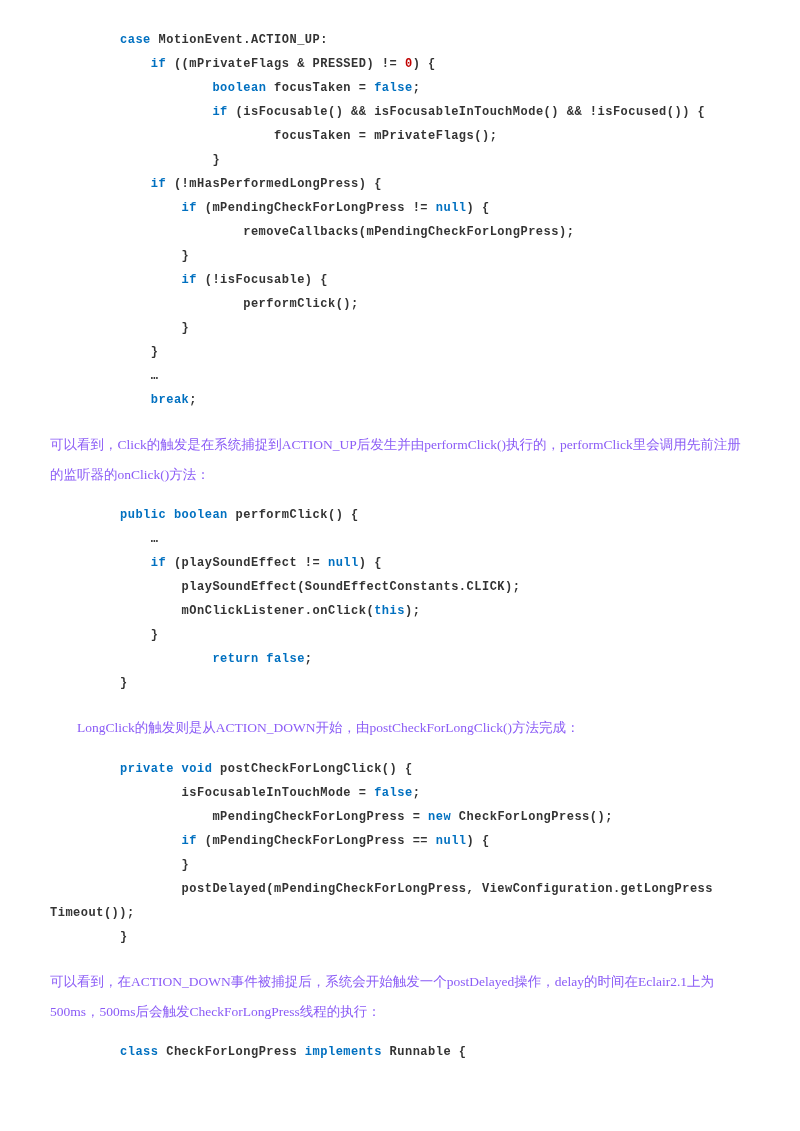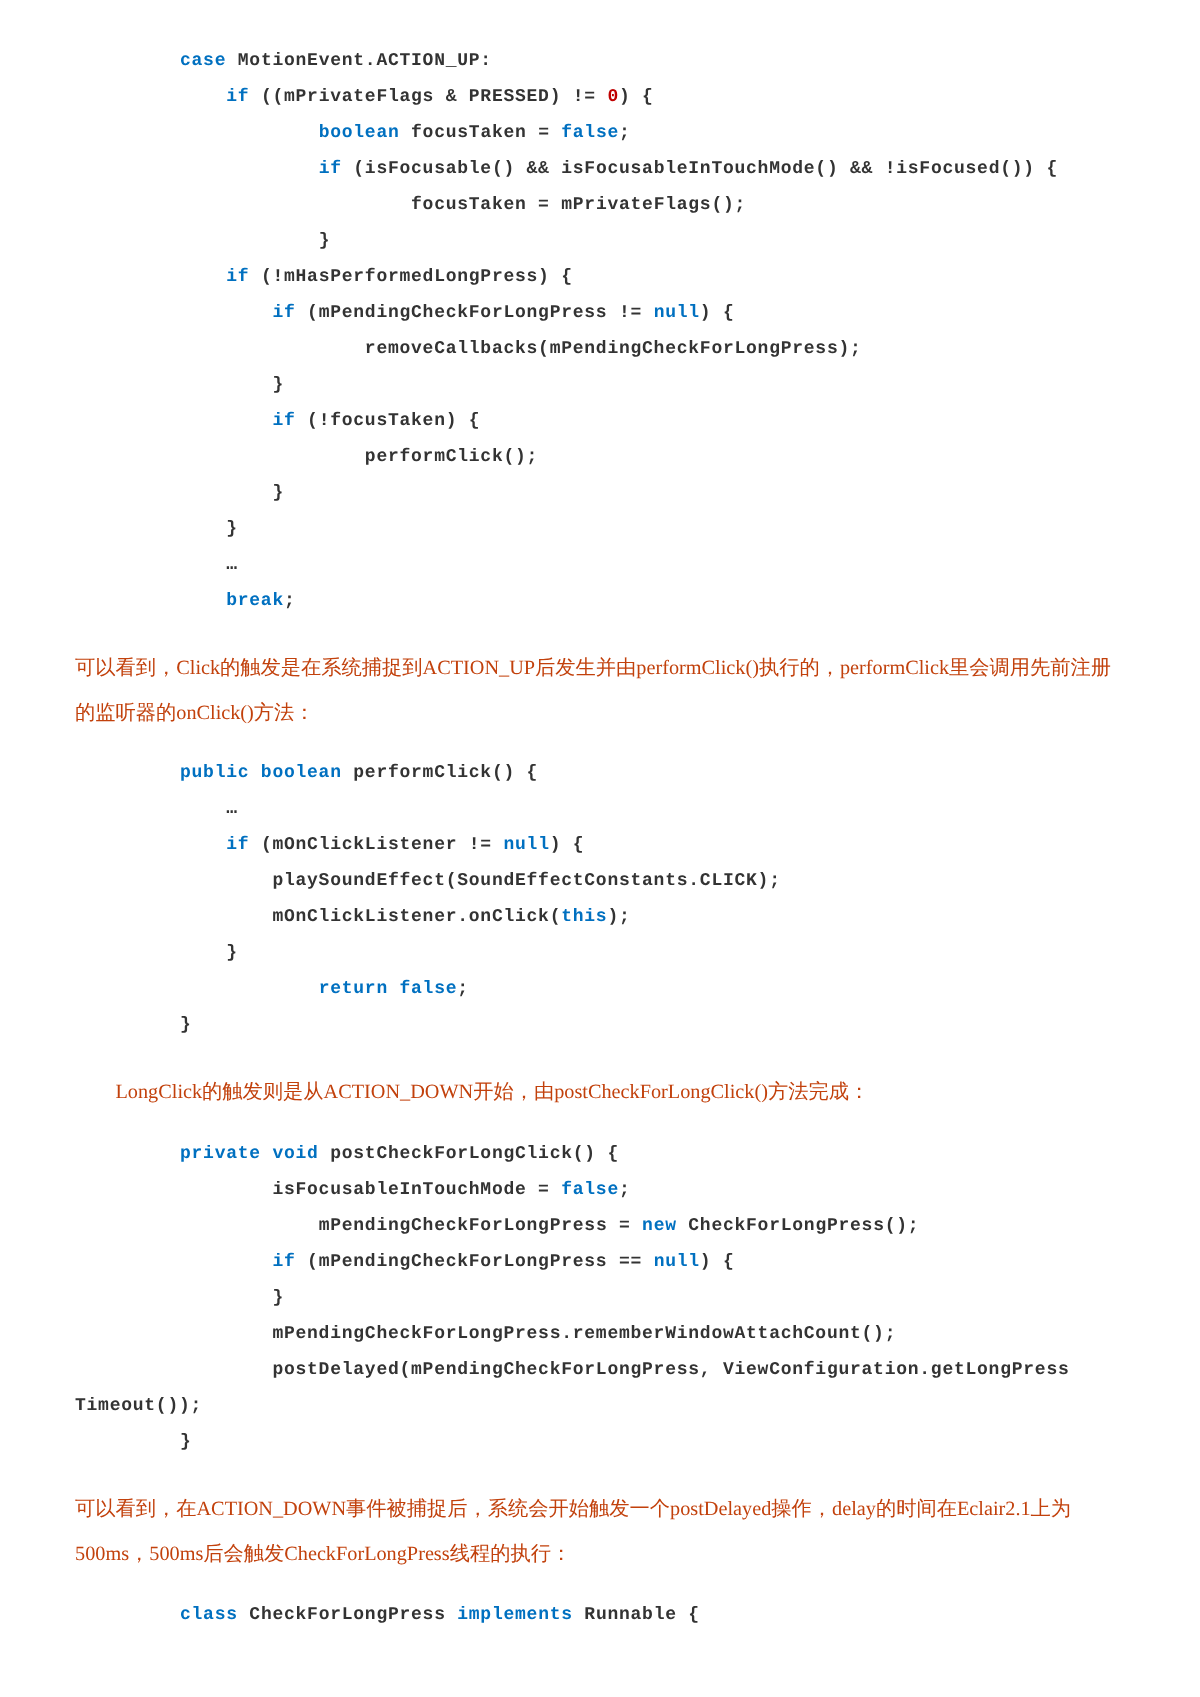--- a/index.html
+++ b/index.html
@@ -28,71 +28,70 @@
     }
     .kw {
       color: #0070c0;
     }
     .num {
       color: #c00000;
     }
     .prose {
       font-size: 13.5px;
       line-height: 2.2;
-      color: #c2410c;
+      color: #8b5cf6;
       margin: 12px 0 14px 0;
       text-indent: 2em;
     }
   </style>
 </head>
 <body>
 
 <div class="page">
 
   <div class="code-block" id="code_block_1">
       <div class="code-line"><span class="kw">case </span><span>MotionEvent.ACTION_UP:</span></div>
       <div class="code-line">    <span class="kw">if</span><span> ((mPrivateFlags &amp; PRESSED) != </span><span class="num">0</span><span>) {</span></div>
       <div class="code-line">            <span class="kw">boolean</span><span> focusTaken = </span><span class="kw">false</span><span>;</span></div>
       <div class="code-line">            <span class="kw">if</span><span> (isFocusable() &amp;&amp; isFocusableInTouchMode() &amp;&amp; !isFocused()) {</span></div>
       <div class="code-line">                    <span>focusTaken = mPrivateFlags();</span></div>
       <div class="code-line">            <span>}</span></div>
       <div class="code-line">    <span class="kw">if</span><span> (!mHasPerformedLongPress) {</span></div>
       <div class="code-line">        <span class="kw">if</span><span> (mPendingCheckForLongPress != </span><span class="kw">null</span><span>) {</span></div>
       <div class="code-line">                <span>removeCallbacks(mPendingCheckForLongPress);</span></div>
       <div class="code-line">        <span>}</span></div>
-      <div class="code-line">        <span class="kw">if</span><span> (!focusTaken) {</span></div>
+      <div class="code-line">        <span class="kw">if</span><span> (!isFocusable) {</span></div>
       <div class="code-line">                <span>performClick();</span></div>
       <div class="code-line">        <span>}</span></div>
       <div class="code-line">    <span>}</span></div>
       <div class="code-line">    <span>…</span></div>
       <div class="code-line">    <span class="kw">break</span><span>;</span></div>
     </div>
 
   <div class="prose" style="text-indent:0; padding-left:0;">可以看到，Click的触发是在系统捕捉到ACTION_UP后发生并由performClick()执行的，performClick里会调用先前注册的监听器的onClick()方法：</div>
 
   <div class="code-block" id="code_block_2">
       <div class="code-line"><span class="kw">public boolean</span><span> performClick() {</span></div>
       <div class="code-line">    <span>…</span></div>
-      <div class="code-line">    <span class="kw">if</span><span> (mOnClickListener != </span><span class="kw">null</span><span>) {</span></div>
+      <div class="code-line">    <span class="kw">if</span><span> (playSoundEffect != </span><span class="kw">null</span><span>) {</span></div>
       <div class="code-line">        <span>playSoundEffect(SoundEffectConstants.CLICK);</span></div>
       <div class="code-line">        <span>mOnClickListener.onClick(</span><span class="kw">this</span><span>);</span></div>
       <div class="code-line">    <span>}</span></div>
       <div class="code-line">            <span class="kw">return false</span><span>;</span></div>
       <div class="code-line"><span>}</span></div>
     </div>
 
   <div class="prose" style="text-indent:2em;">LongClick的触发则是从ACTION_DOWN开始，由postCheckForLongClick()方法完成：</div>
 
   <div class="code-block" id="code_block_3">
       <div class="code-line"><span class="kw">private void</span><span> postCheckForLongClick() {</span></div>
       <div class="code-line">        <span>isFocusableInTouchMode = </span><span class="kw">false</span><span>;</span></div>
       <div class="code-line">            <span>mPendingCheckForLongPress = </span><span class="kw">new</span><span> CheckForLongPress();</span></div>
       <div class="code-line">        <span class="kw">if</span><span> (mPendingCheckForLongPress == </span><span class="kw">null</span><span>) {</span></div>
       <div class="code-line">        <span>}</span></div>
-      <div class="code-line">        <span>mPendingCheckForLongPress.rememberWindowAttachCount();</span></div>
       <div class="code-line">        <span>postDelayed(mPendingCheckForLongPress, ViewConfiguration.getLongPress</span></div>
       <div class="code-line" style="margin-left: -70px;"><span>Timeout());</span></div>
       <div class="code-line"><span>}</span></div>
     </div>
 
   <div class="prose" style="text-indent:0;">可以看到，在ACTION_DOWN事件被捕捉后，系统会开始触发一个postDelayed操作，delay的时间在Eclair2.1上为500ms，500ms后会触发CheckForLongPress线程的执行：</div>
 
   <div class="code-block" id="code_block_4">
       <div class="code-line"><span class="kw">class</span><span> CheckForLongPress </span><span class="kw">implements</span><span> Runnable {</span></div>
       <div class="code-line"><span> </span></div>

